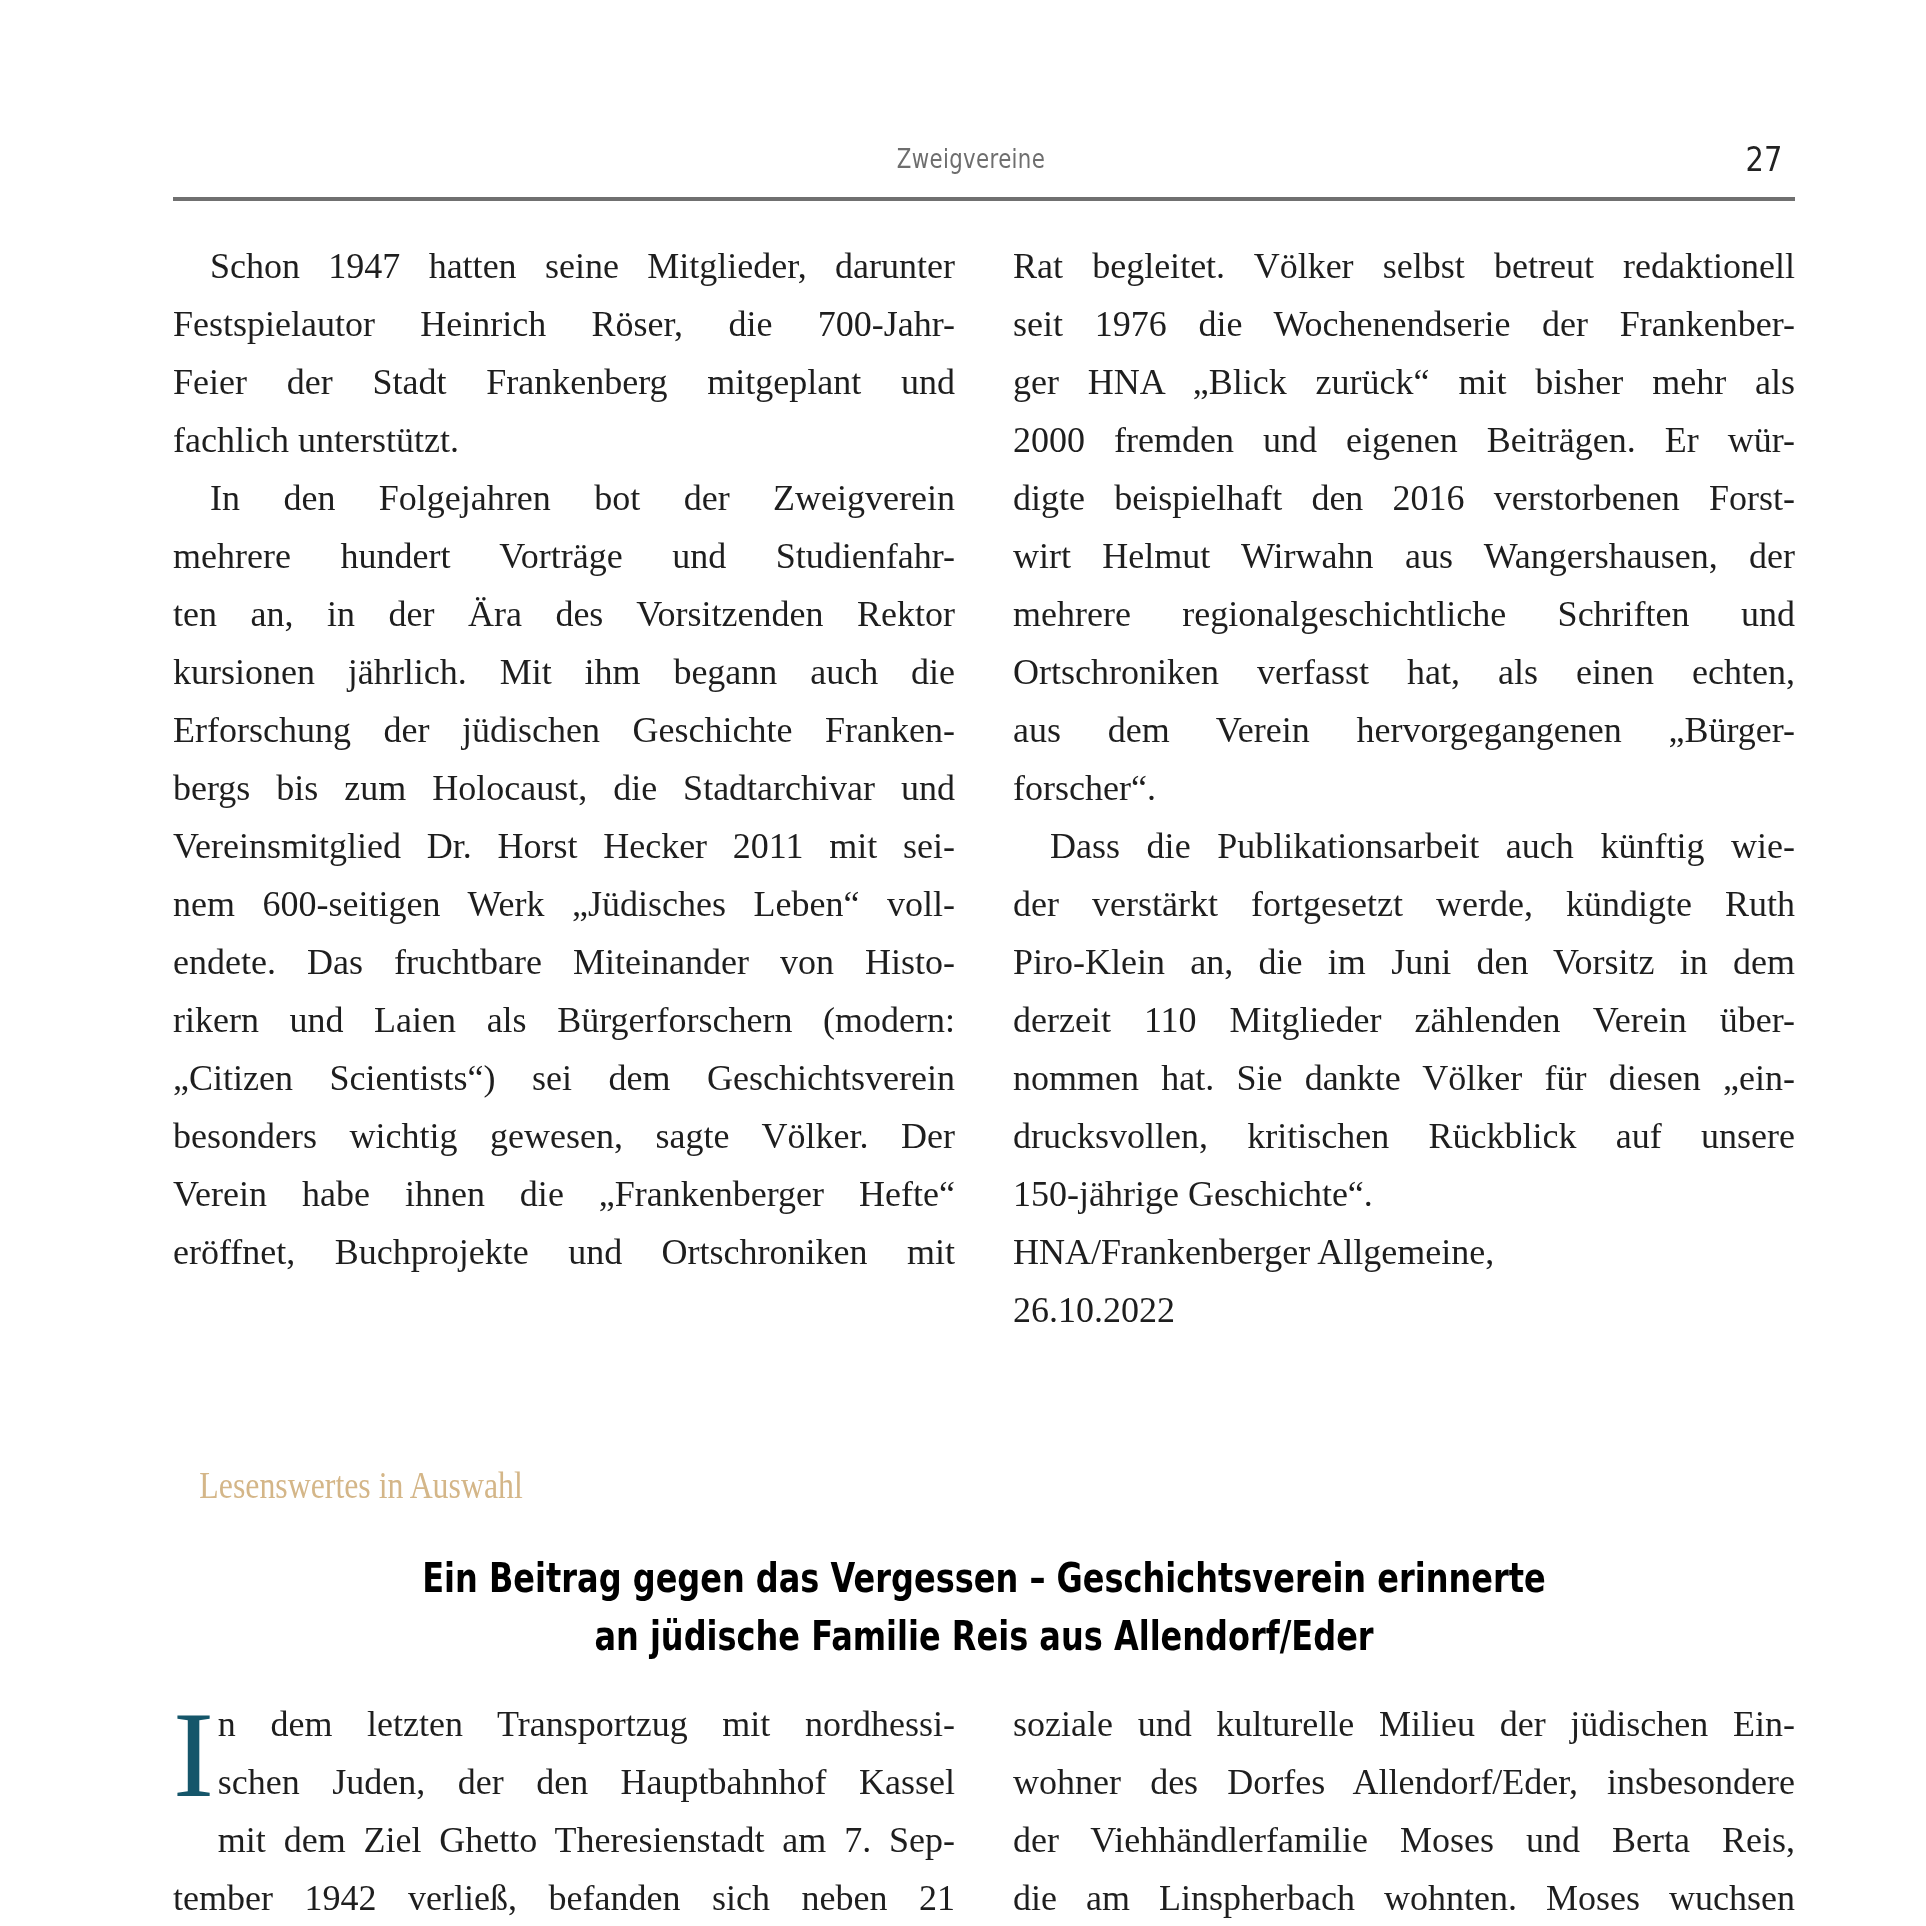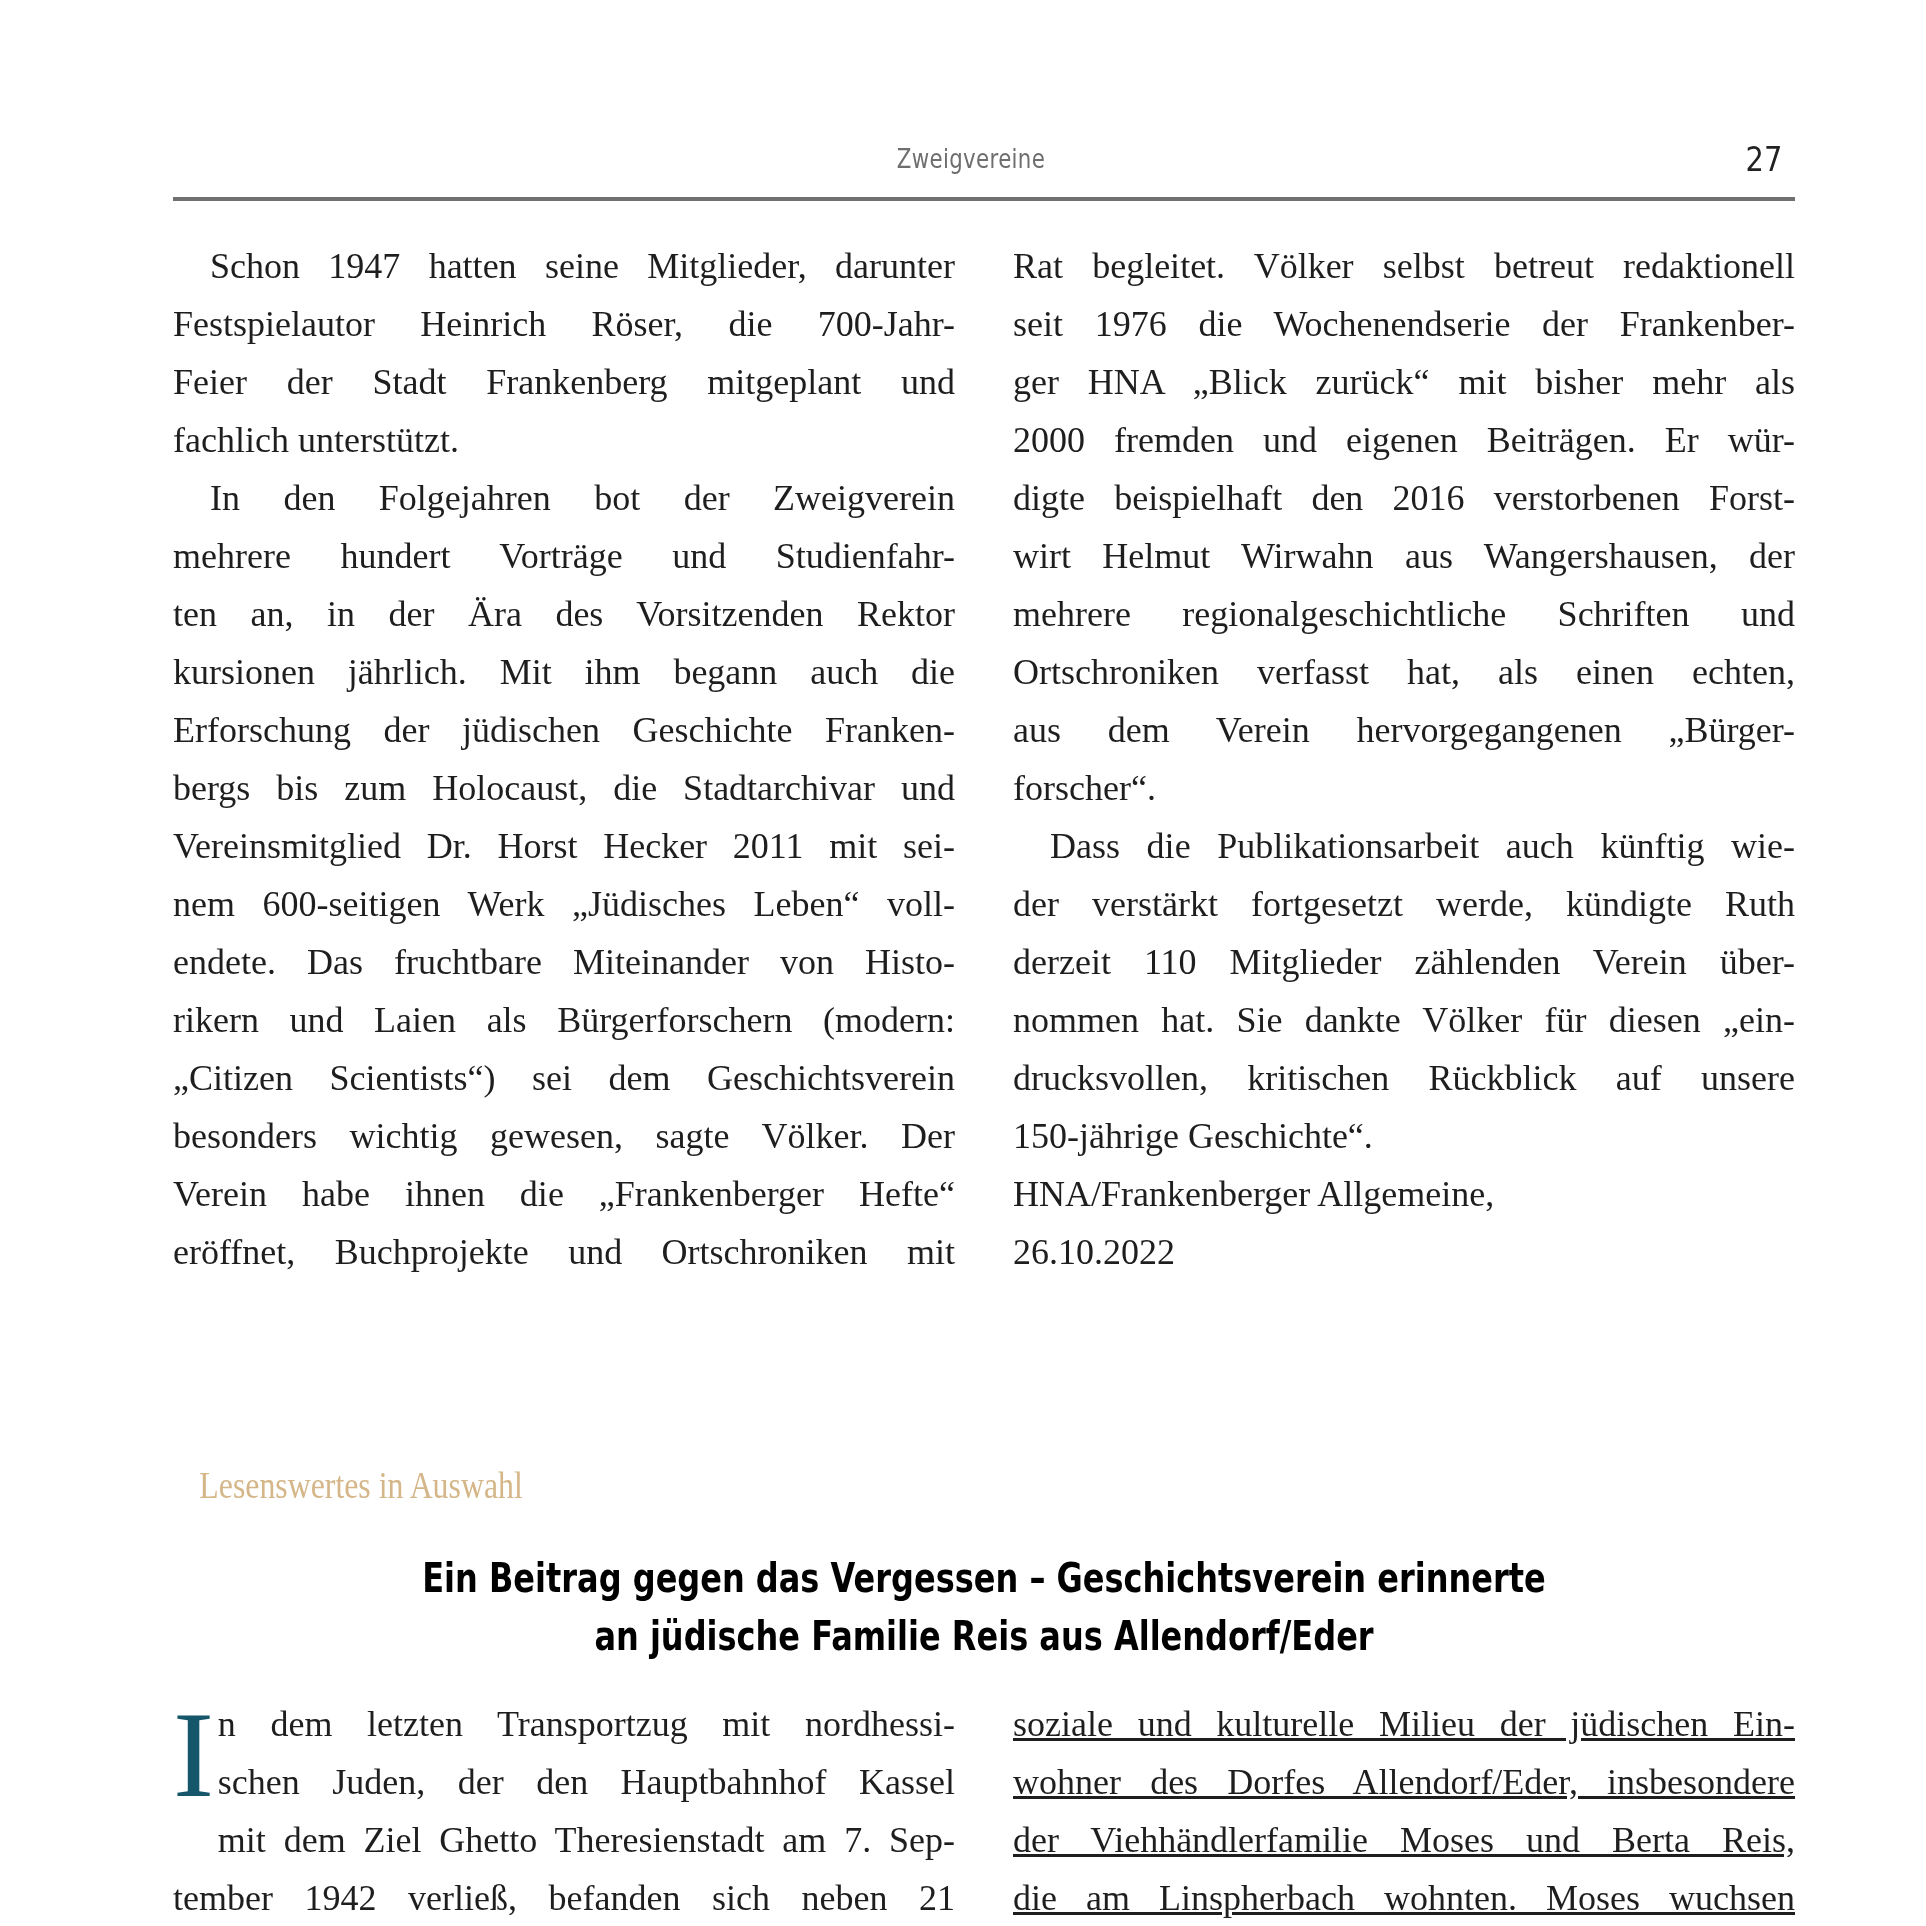--- a/index.html
+++ b/index.html
@@ -83,20 +83,21 @@
     <span class="line">ger HNA „Blick zurück“ mit bisher mehr als</span>
     <span class="line">2000 fremden und eigenen Beiträgen. Er wür-</span>
     <span class="line">digte beispielhaft den 2016 verstorbenen Forst-</span>
     <span class="line">wirt Helmut Wirwahn aus Wangershausen, der</span>
     <span class="line">mehrere regionalgeschichtliche Schriften und</span>
     <span class="line">Ortschroniken verfasst hat, als einen echten,</span>
     <span class="line">aus dem Verein hervorgegangenen „Bürger-</span>
     <span class="line last">forscher“.</span>
     <span class="line" style="padding-left:37px;">Dass die Publikationsarbeit auch künftig wie-</span>
     <span class="line">der verstärkt fortgesetzt werde, kündigte Ruth</span>
+    <span class="line">Piro-Klein an, die im Juni den Vorsitz in dem</span>
     <span class="line">derzeit 110 Mitglieder zählenden Verein über-</span>
     <span class="line">nommen hat. Sie dankte Völker für diesen „ein-</span>
     <span class="line">drucksvollen, kritischen Rückblick auf unsere</span>
     <span class="line last">150-jährige Geschichte“.</span>
     <span class="attribution">HNA/Frankenberger Allgemeine,</span>
     <span class="attribution">26.10.2022</span>
   </div>
 
   <div class="section-kicker">
     <span>Lesenswertes in Auswahl</span>
@@ -108,21 +109,21 @@
 
   <div class="col" style="left:173px; top:1695px;">
     <span class="dropcap">I</span>
     <span class="line">n dem letzten Transportzug mit nordhessi-</span>
     <span class="line">schen Juden, der den Hauptbahnhof Kassel</span>
     <span class="line">mit dem Ziel Ghetto Theresienstadt am 7. Sep-</span>
     <span class="line">tember 1942 verließ, befanden sich neben 21</span>
 
   </div>
 
-  <div class="col" style="left:1013px; top:1695px;text-decoration:underline;">
+  <div class="col" style="left:1013px; top:1695px;">
     <span class="line">soziale und kulturelle Milieu der jüdischen Ein-</span>
     <span class="line">wohner des Dorfes Allendorf/Eder, insbesondere</span>
     <span class="line">der Viehhändlerfamilie Moses und Berta Reis,</span>
     <span class="line">die am Linspherbach wohnten. Moses wuchsen</span>
 
   </div>
 
 </div>
 
 

